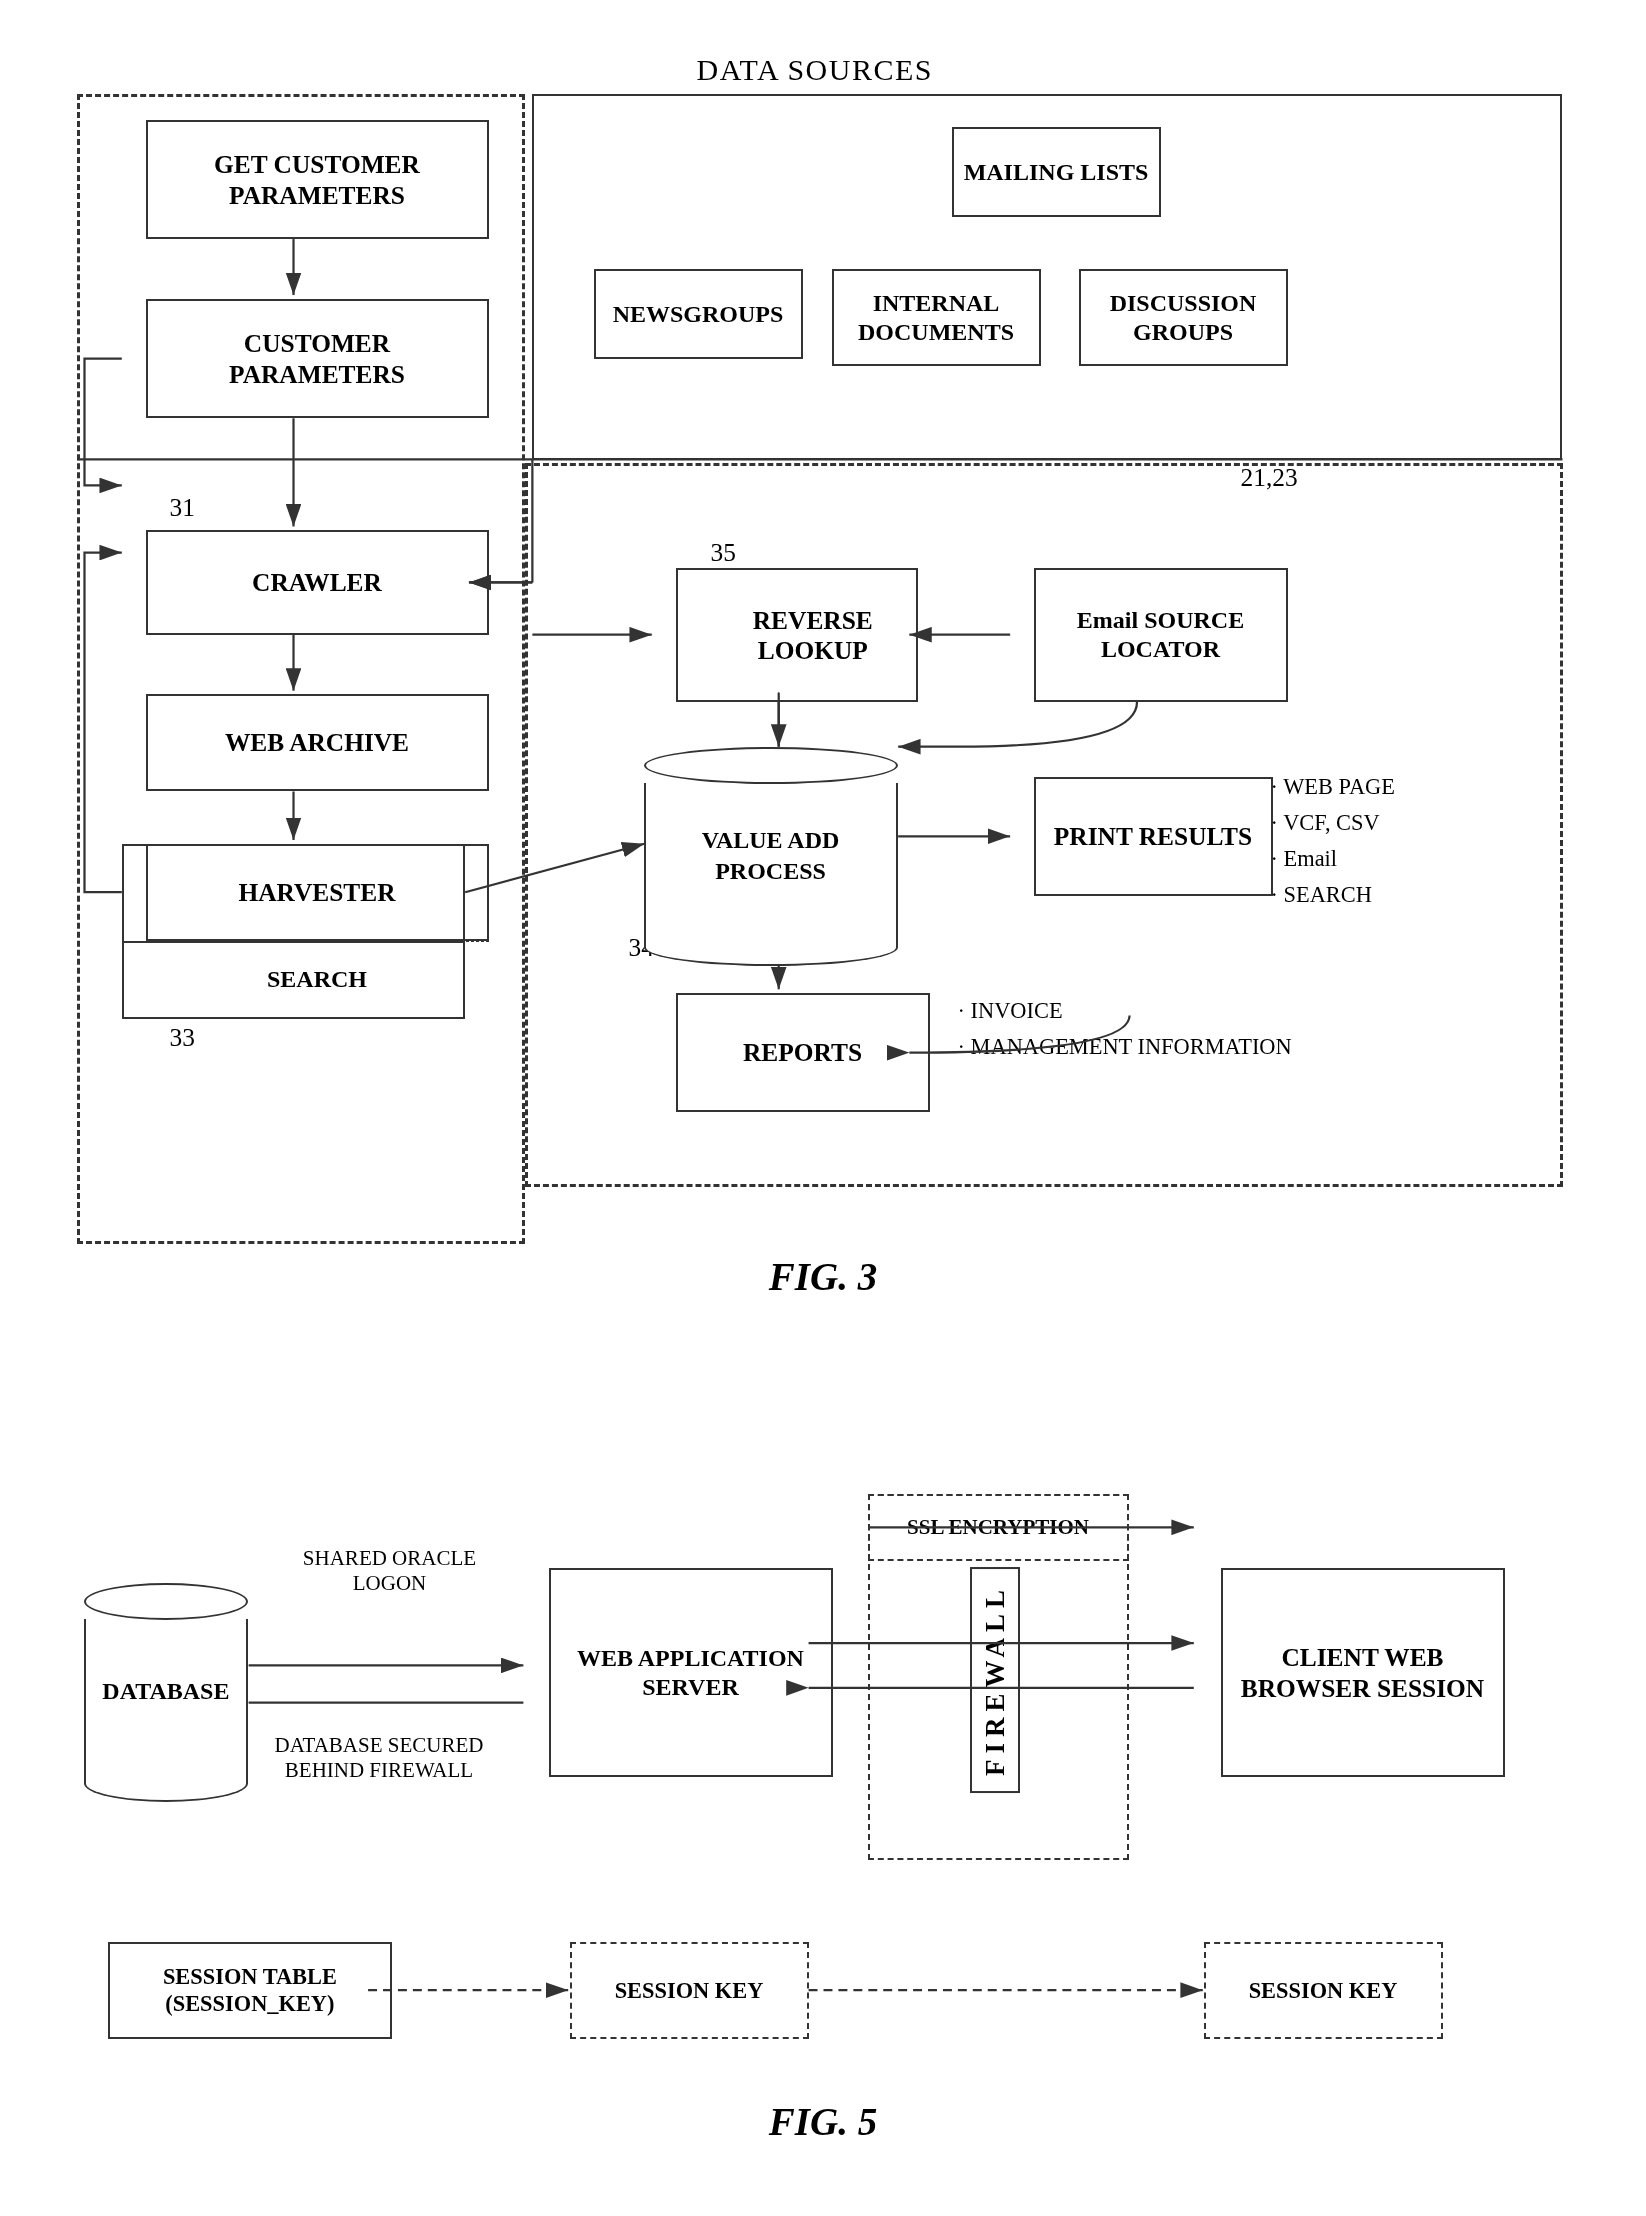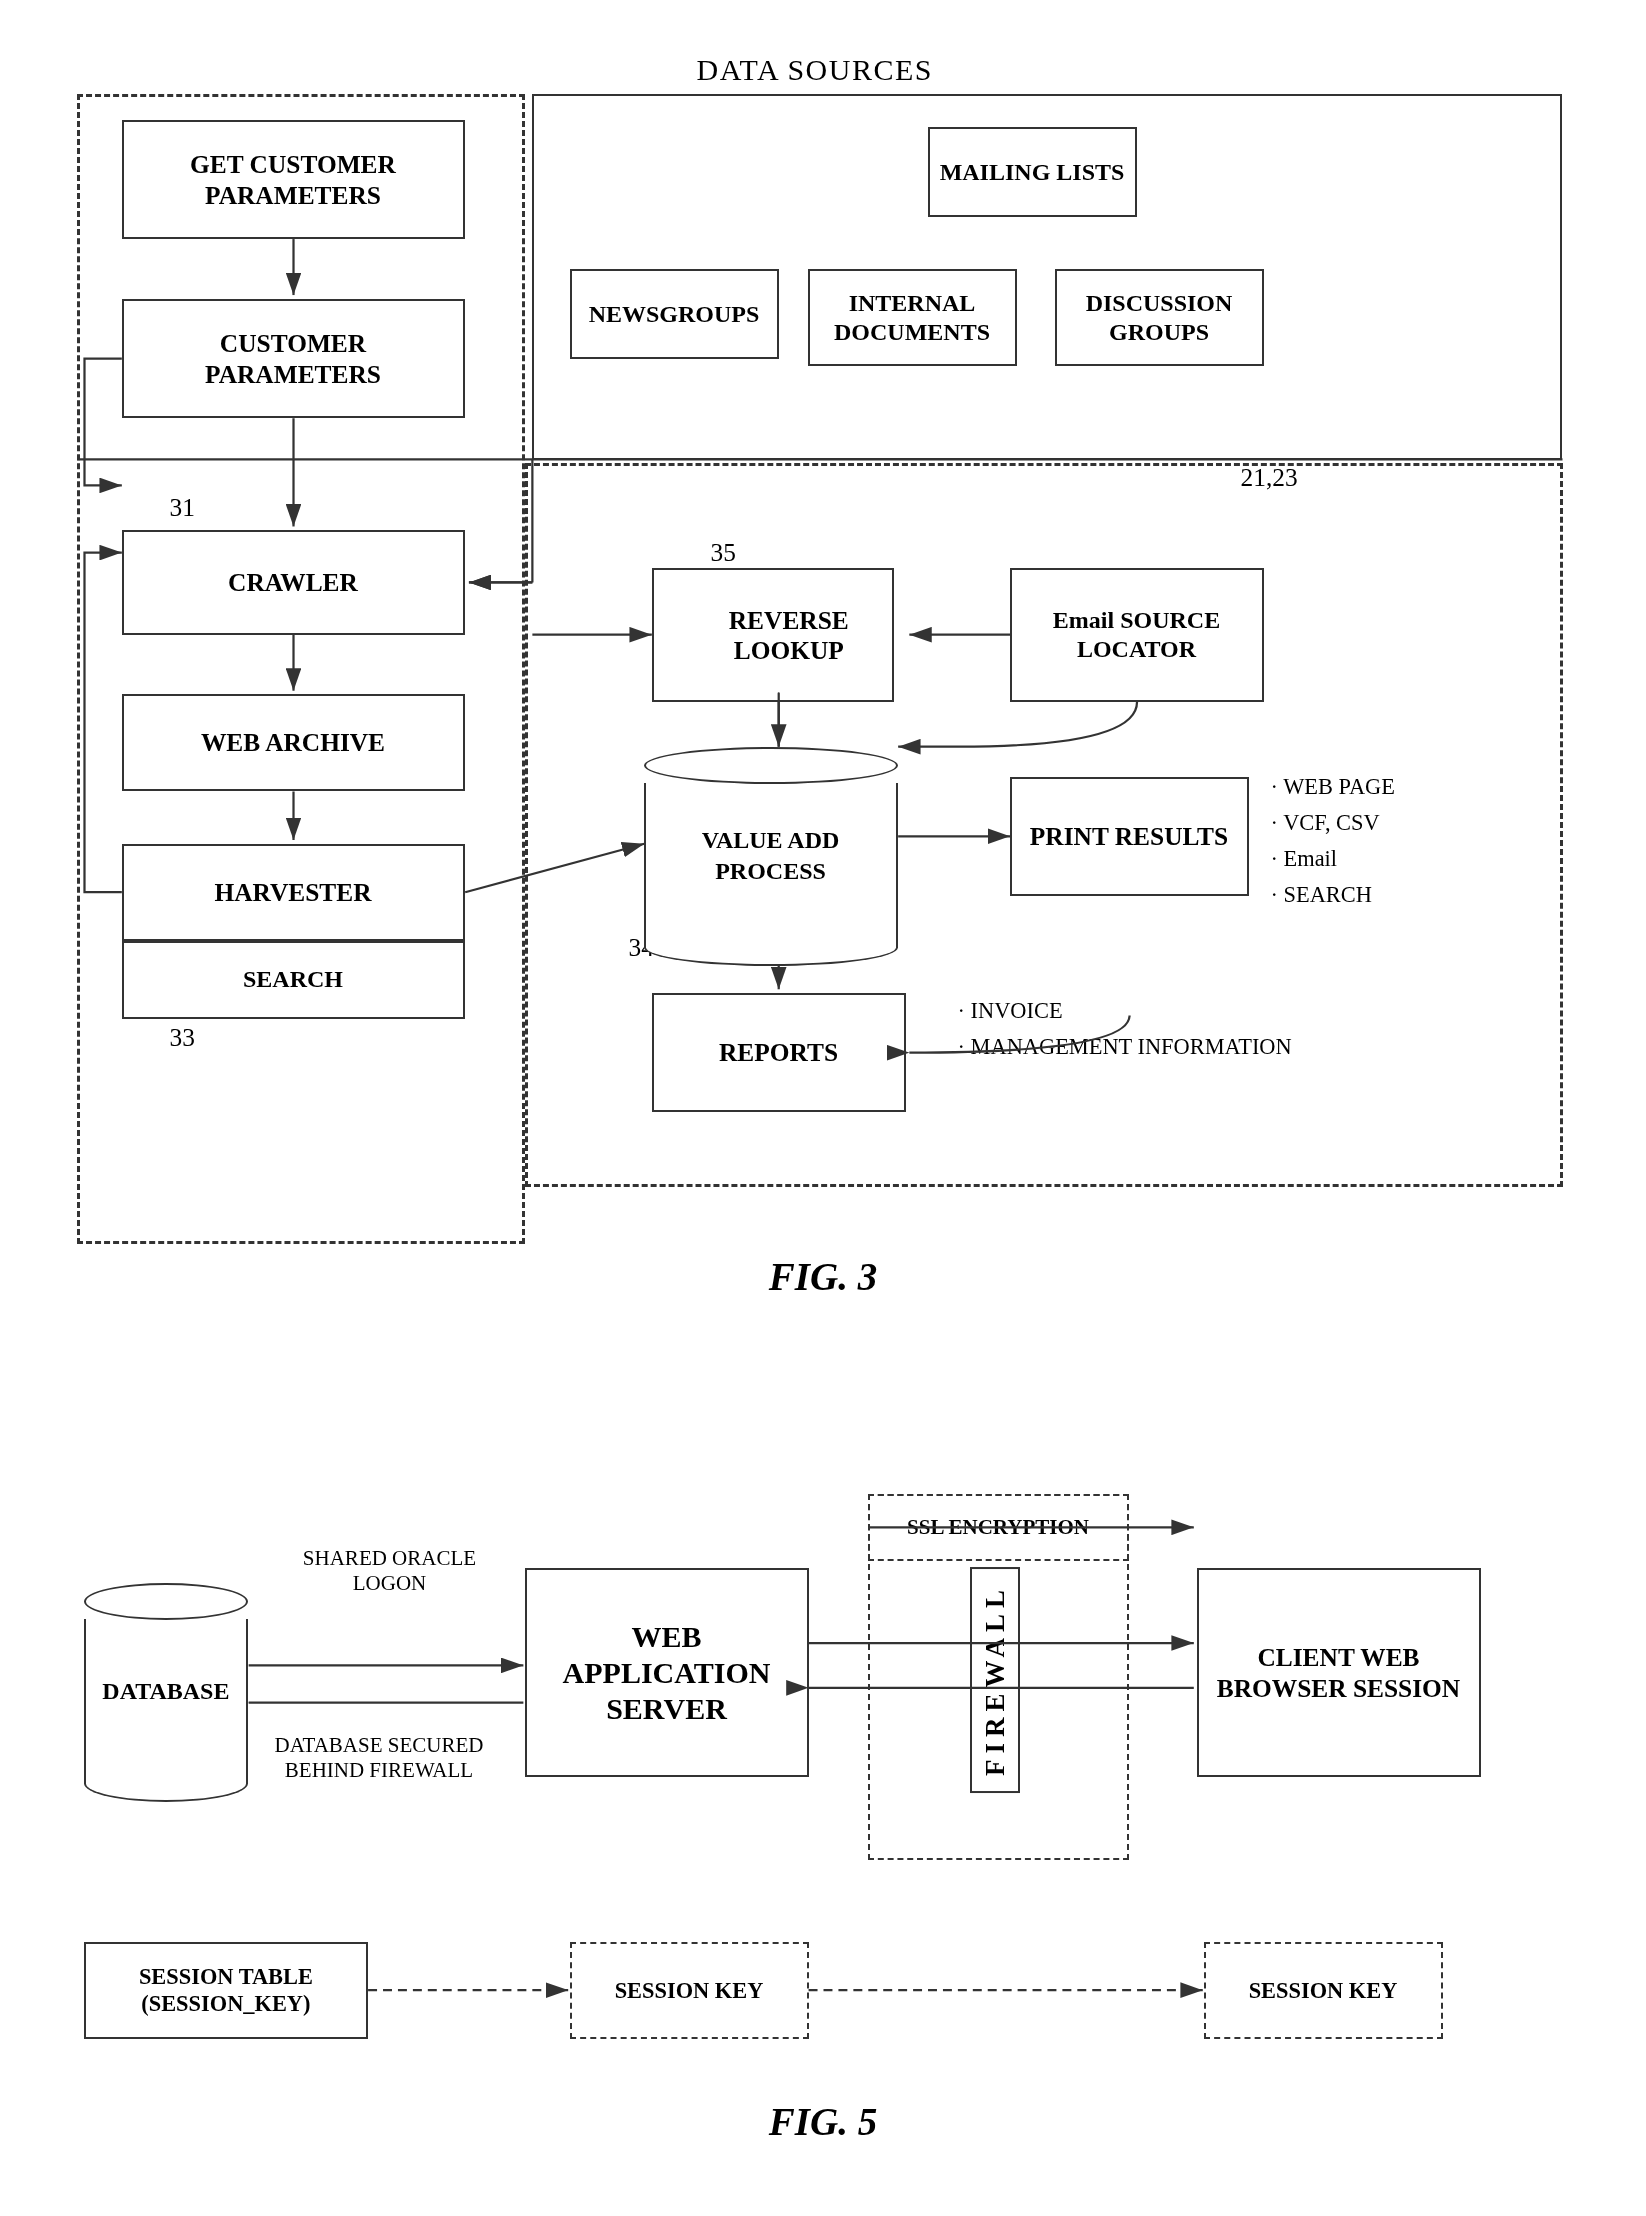--- a/index.html
+++ b/index.html
@@ -34,20 +34,21 @@
       border: 2.2px solid #333;
       background: #fff;
       display: flex;
       align-items: center;
       justify-content: center;
       text-align: center;
       font-size: 25.4px;
       font-weight: bold;
       line-height: 1.2;
       padding: 7.5px;
+      margin-left: 24px;
     }
 
     
     .fig5-section {
       position: relative;
       width: 1523px;
       margin: 30px auto 0;
     }
 
     .fig5-diagram {
@@ -194,21 +195,21 @@
       <div style="position:absolute;top:164px;left:22.4px;">
         <div style="position:relative;width:164px;">
           <div style="width:164px;height:37px;border:2.2px solid #333;border-radius:50%;background:#fff;position:relative;z-index:2;"></div>
           <div style="width:164px;height:149px;border-left:2.2px solid #333;border-right:2.2px solid #333;border-bottom:2.2px solid #333;background:#fff;display:flex;align-items:center;justify-content:center;text-align:center;font-size:24px;font-weight:bold;line-height:1.3;padding:18px;position:relative;z-index:1;margin-top:-1.5px;">
             <span>DATABASE</span>
           </div>
           <div style="width:164px;height:37px;border-bottom:2.2px solid #333;border-left:2.2px solid #333;border-right:2.2px solid #333;border-radius:0 0 50% 50%;background:#fff;position:relative;margin-top:-2.2px;z-index:2;"></div>
         </div>
       </div>
 
-      <div class="box" style="top:149px;left:463px;width:284px;height:209px;font-size:30px;">WEB APPLICATION SERVER</div>
+      <div class="box" style="top:149px;left:463px;width:284px;height:209px;font-size:24px;">WEB APPLICATION SERVER</div>
 
       <div style="position:absolute;top:75px;left:806px;width:261px;height:67px;border:2.2px dashed #333;display:flex;align-items:center;justify-content:center;font-size:21px;font-weight:bold;text-align:center;">SSL ENCRYPTION</div>
 
       <div style="position:absolute;top:75px;left:806px;width:261px;height:366px;border:2.2px dashed #333;"></div>
 
       <div style="position:absolute;top:187px;left:814px;width:239px;height:149px;display:flex;align-items:center;justify-content:center;">
         <div style="writing-mode:vertical-rl;transform:rotate(180deg);font-size:27px;font-weight:bold;letter-spacing:6px;border:2.2px solid #333;padding:15px 7.5px;">FIREWALL</div>
       </div>
 
       <div class="box" style="top:149px;left:1135px;width:284px;height:209px;font-size:25.4px;">CLIENT WEB BROWSER SESSION</div>

